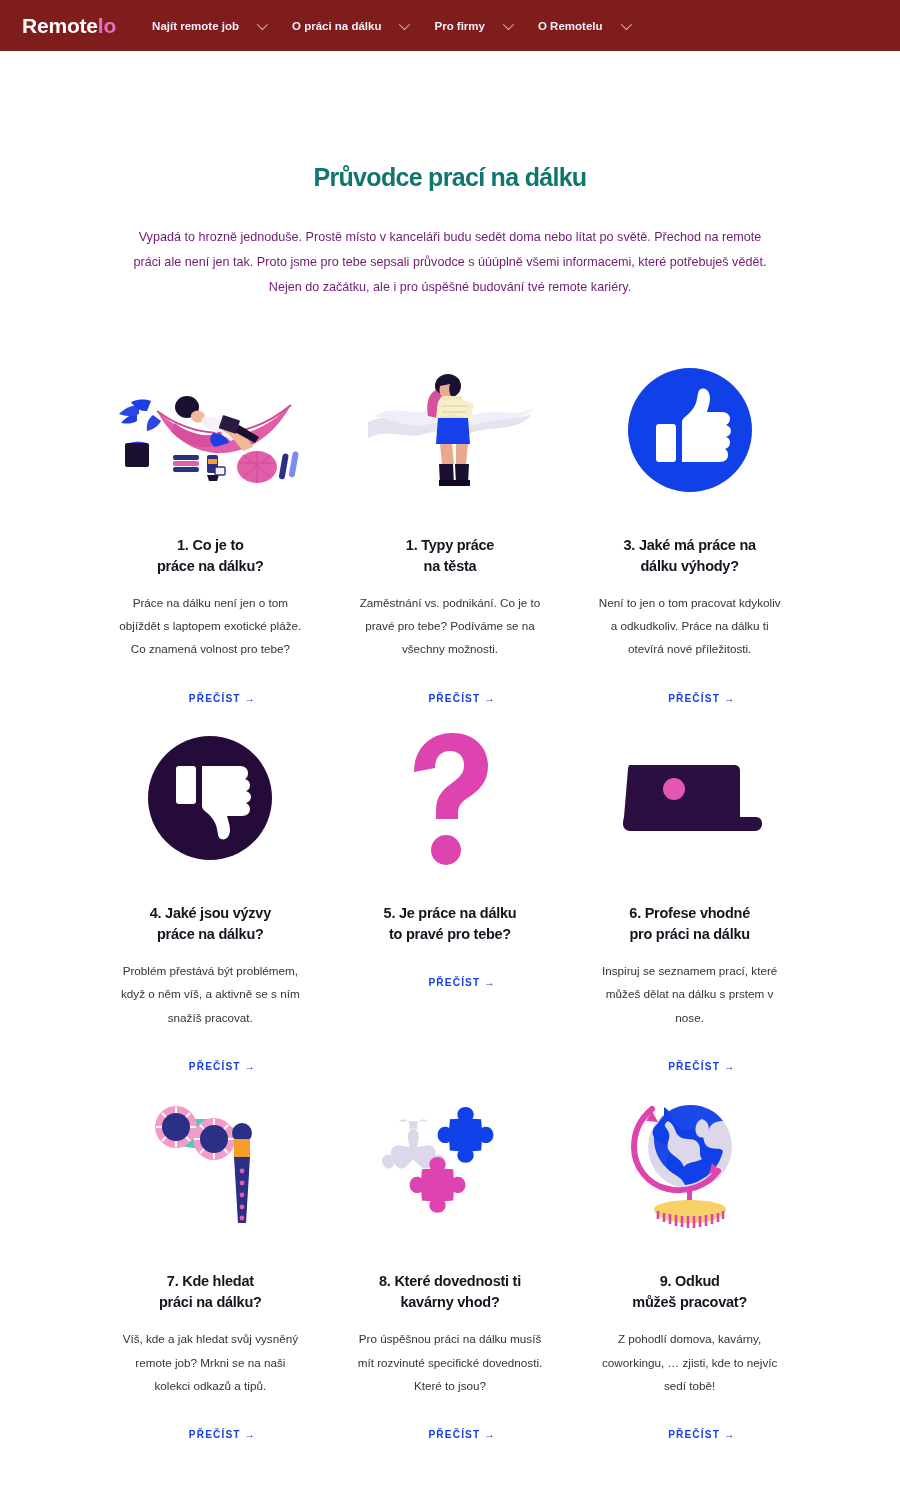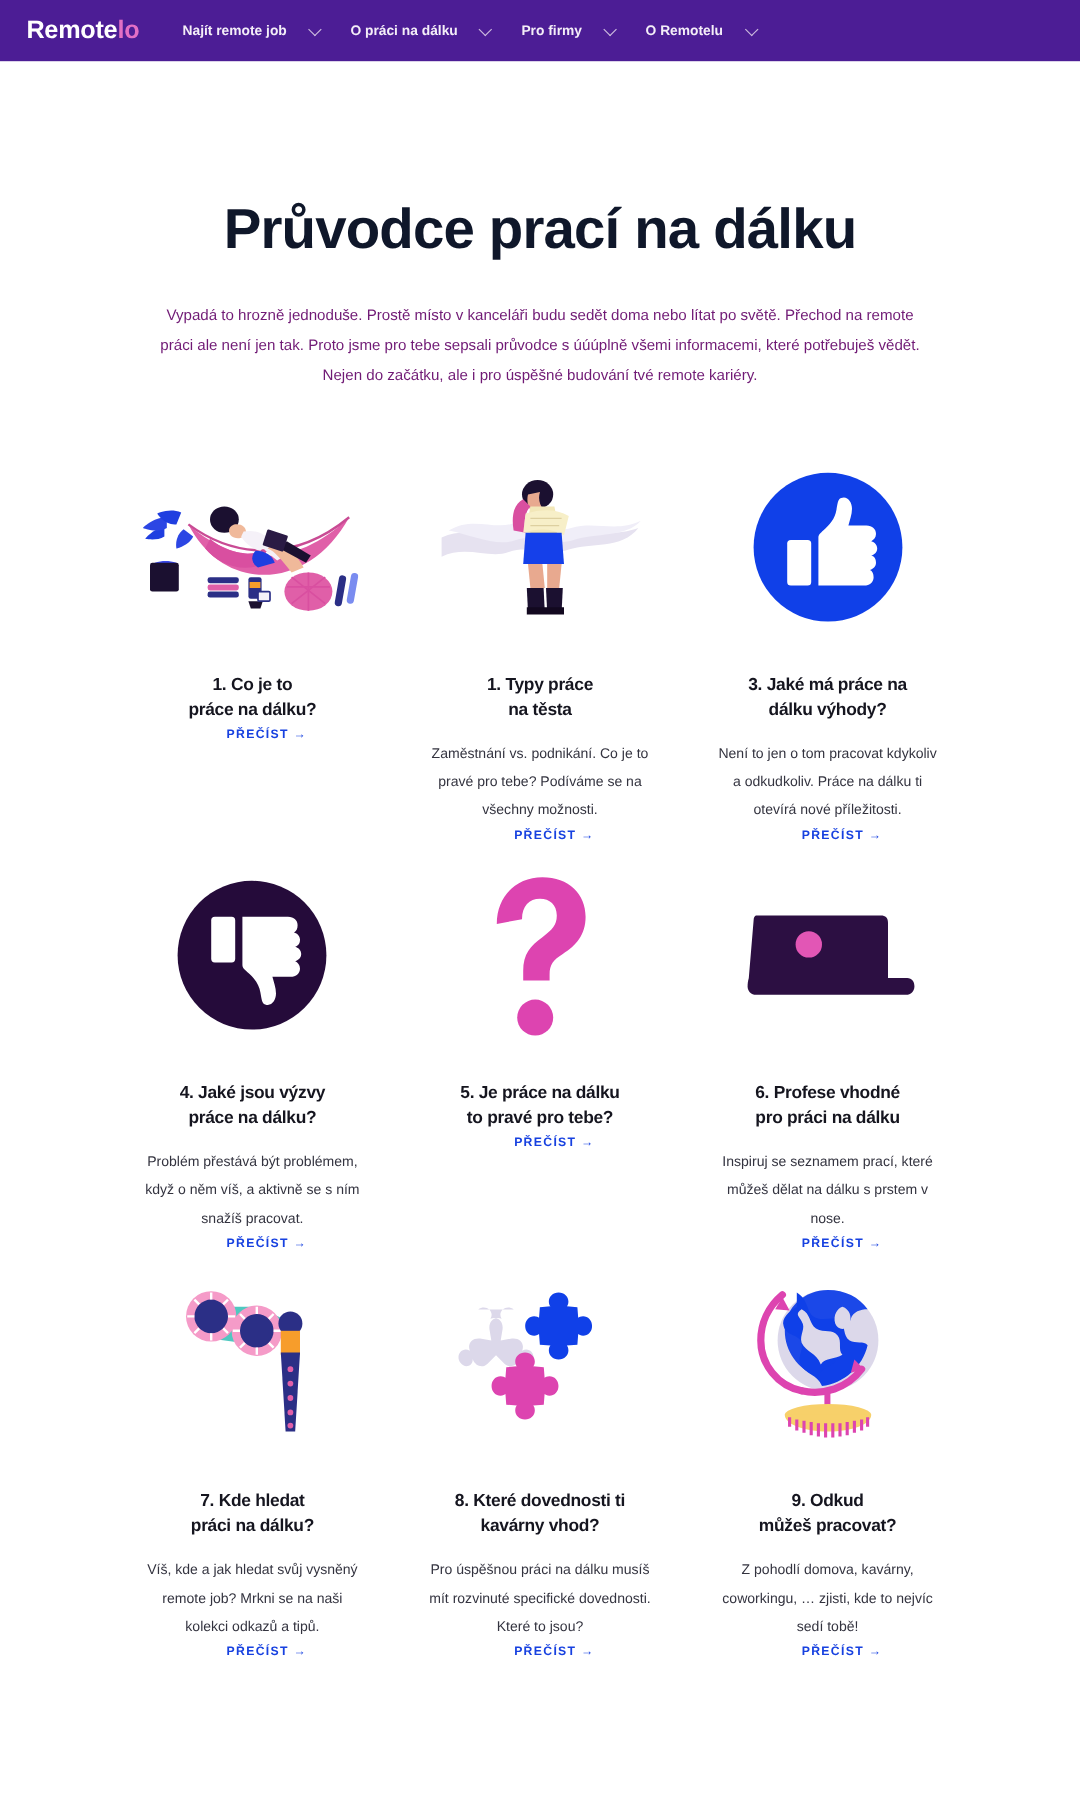--- a/index.html
+++ b/index.html
@@ -7,21 +7,21 @@
   body{
     font-family:"Liberation Sans", sans-serif;
     background:#ffffff;
     color:#1b1b26;
     -webkit-font-smoothing:antialiased;
   }
 
   
   .topbar{
     height:51px;
-    background:#4c1d95;
+    background:#7f1d1d;
     display:flex;
     align-items:center;
     padding:0 0 0 22px;
   }
   .logo{
     font-size:21px;
     font-weight:700;
     letter-spacing:-0.2px;
     white-space:nowrap;
     margin-right:36px;
@@ -44,24 +44,24 @@
     border-right:1.4px solid #cbb9dd;
     border-bottom:1.4px solid #cbb9dd;
     transform:rotate(45deg) translateY(-2px);
   }
 
   
   .wrap{width:900px;padding:0 0 40px;}
   .hero{padding:112px 0 0;}
   h1{
     text-align:center;
-    font-size:47px;
+    font-size:25px;
     font-weight:700;
     letter-spacing:-0.7px;
-    color:#0f172a;
+    color:#0f766e;
   }
   .lede{
     width:650px;
     margin:33px auto 0;
     text-align:center;
     font-size:12.6px;
     line-height:2.0;
     color:#701a75;
   }
 
@@ -96,21 +96,21 @@
   }
   .card p{
     margin-top:14px;
     text-align:center;
     font-size:11.7px;
     line-height:2.0;
     color:#33333f;
     max-width:185px;
   }
   .readmore{
-    margin-top:4px;
+    margin-top:32px;
     color:#1741e0;
     font-size:10.2px;
     font-weight:700;
     letter-spacing:1.1px;
     text-transform:uppercase;
     text-decoration:none;
     cursor:pointer;
     white-space:nowrap;
     padding-left:24px;
   }
@@ -178,20 +178,21 @@
           <rect x="93" y="88" width="9" height="5" fill="#f79d2b"></rect>
           <path d="M92 104h12l-2 6h-8z" fill="#1b1030"></path>
           <rect x="100" y="96" width="10" height="8" rx="1" fill="#f5f1f8" stroke="#2b2f86" stroke-width="1.4"></rect>
           <ellipse cx="142" cy="96" rx="20" ry="16" fill="#e05fa8"></ellipse>
           <path d="M142 80v32M124 92h36M128 84l28 22M156 84l-28 22" stroke="#d94fa0" stroke-width="1.4"></path>
           <rect x="168" y="82" width="6" height="26" rx="3" transform="rotate(10 168 82)" fill="#2b2f86"></rect>
           <rect x="178" y="80" width="6" height="26" rx="3" transform="rotate(10 178 80)" fill="#7a8cf0"></rect>
         </svg>
       </div>
       <h3><span>1. Co je to</span><br><span>práce na dálku?</span></h3>
+      <p>Práce na dálku není jen o tom objíždět s laptopem exotické pláže. Co znamená volnost pro tebe?</p>
       <a class="readmore">Přečíst →</a>
     </div>
 
     <div class="card">
       <div class="art">
         <svg width="180" height="128" viewBox="0 0 180 128">
           <path d="M8 56c22-10 40 2 56-4 18-6 30 8 50 2 20-6 36 2 58-6-14 18-40 12-58 18-18 6-32-4-50 2-16 6-36-6-56 4z" fill="#e6e2f0"></path>
           <path d="M14 50c20-12 38 0 54-6 18-6 28 10 48 4 20-6 38 4 58-6-12 14-38 10-56 16-18 6-30-6-48 0-16 6-36-4-56-8z" fill="#f0eef8"></path>
           <ellipse cx="88" cy="20" rx="13" ry="12" fill="#1b1030"></ellipse>
           <path d="M80 20c-2 8 2 16 8 18l6-4c-4-4-6-10-4-16z" fill="#e8a98f"></path>

